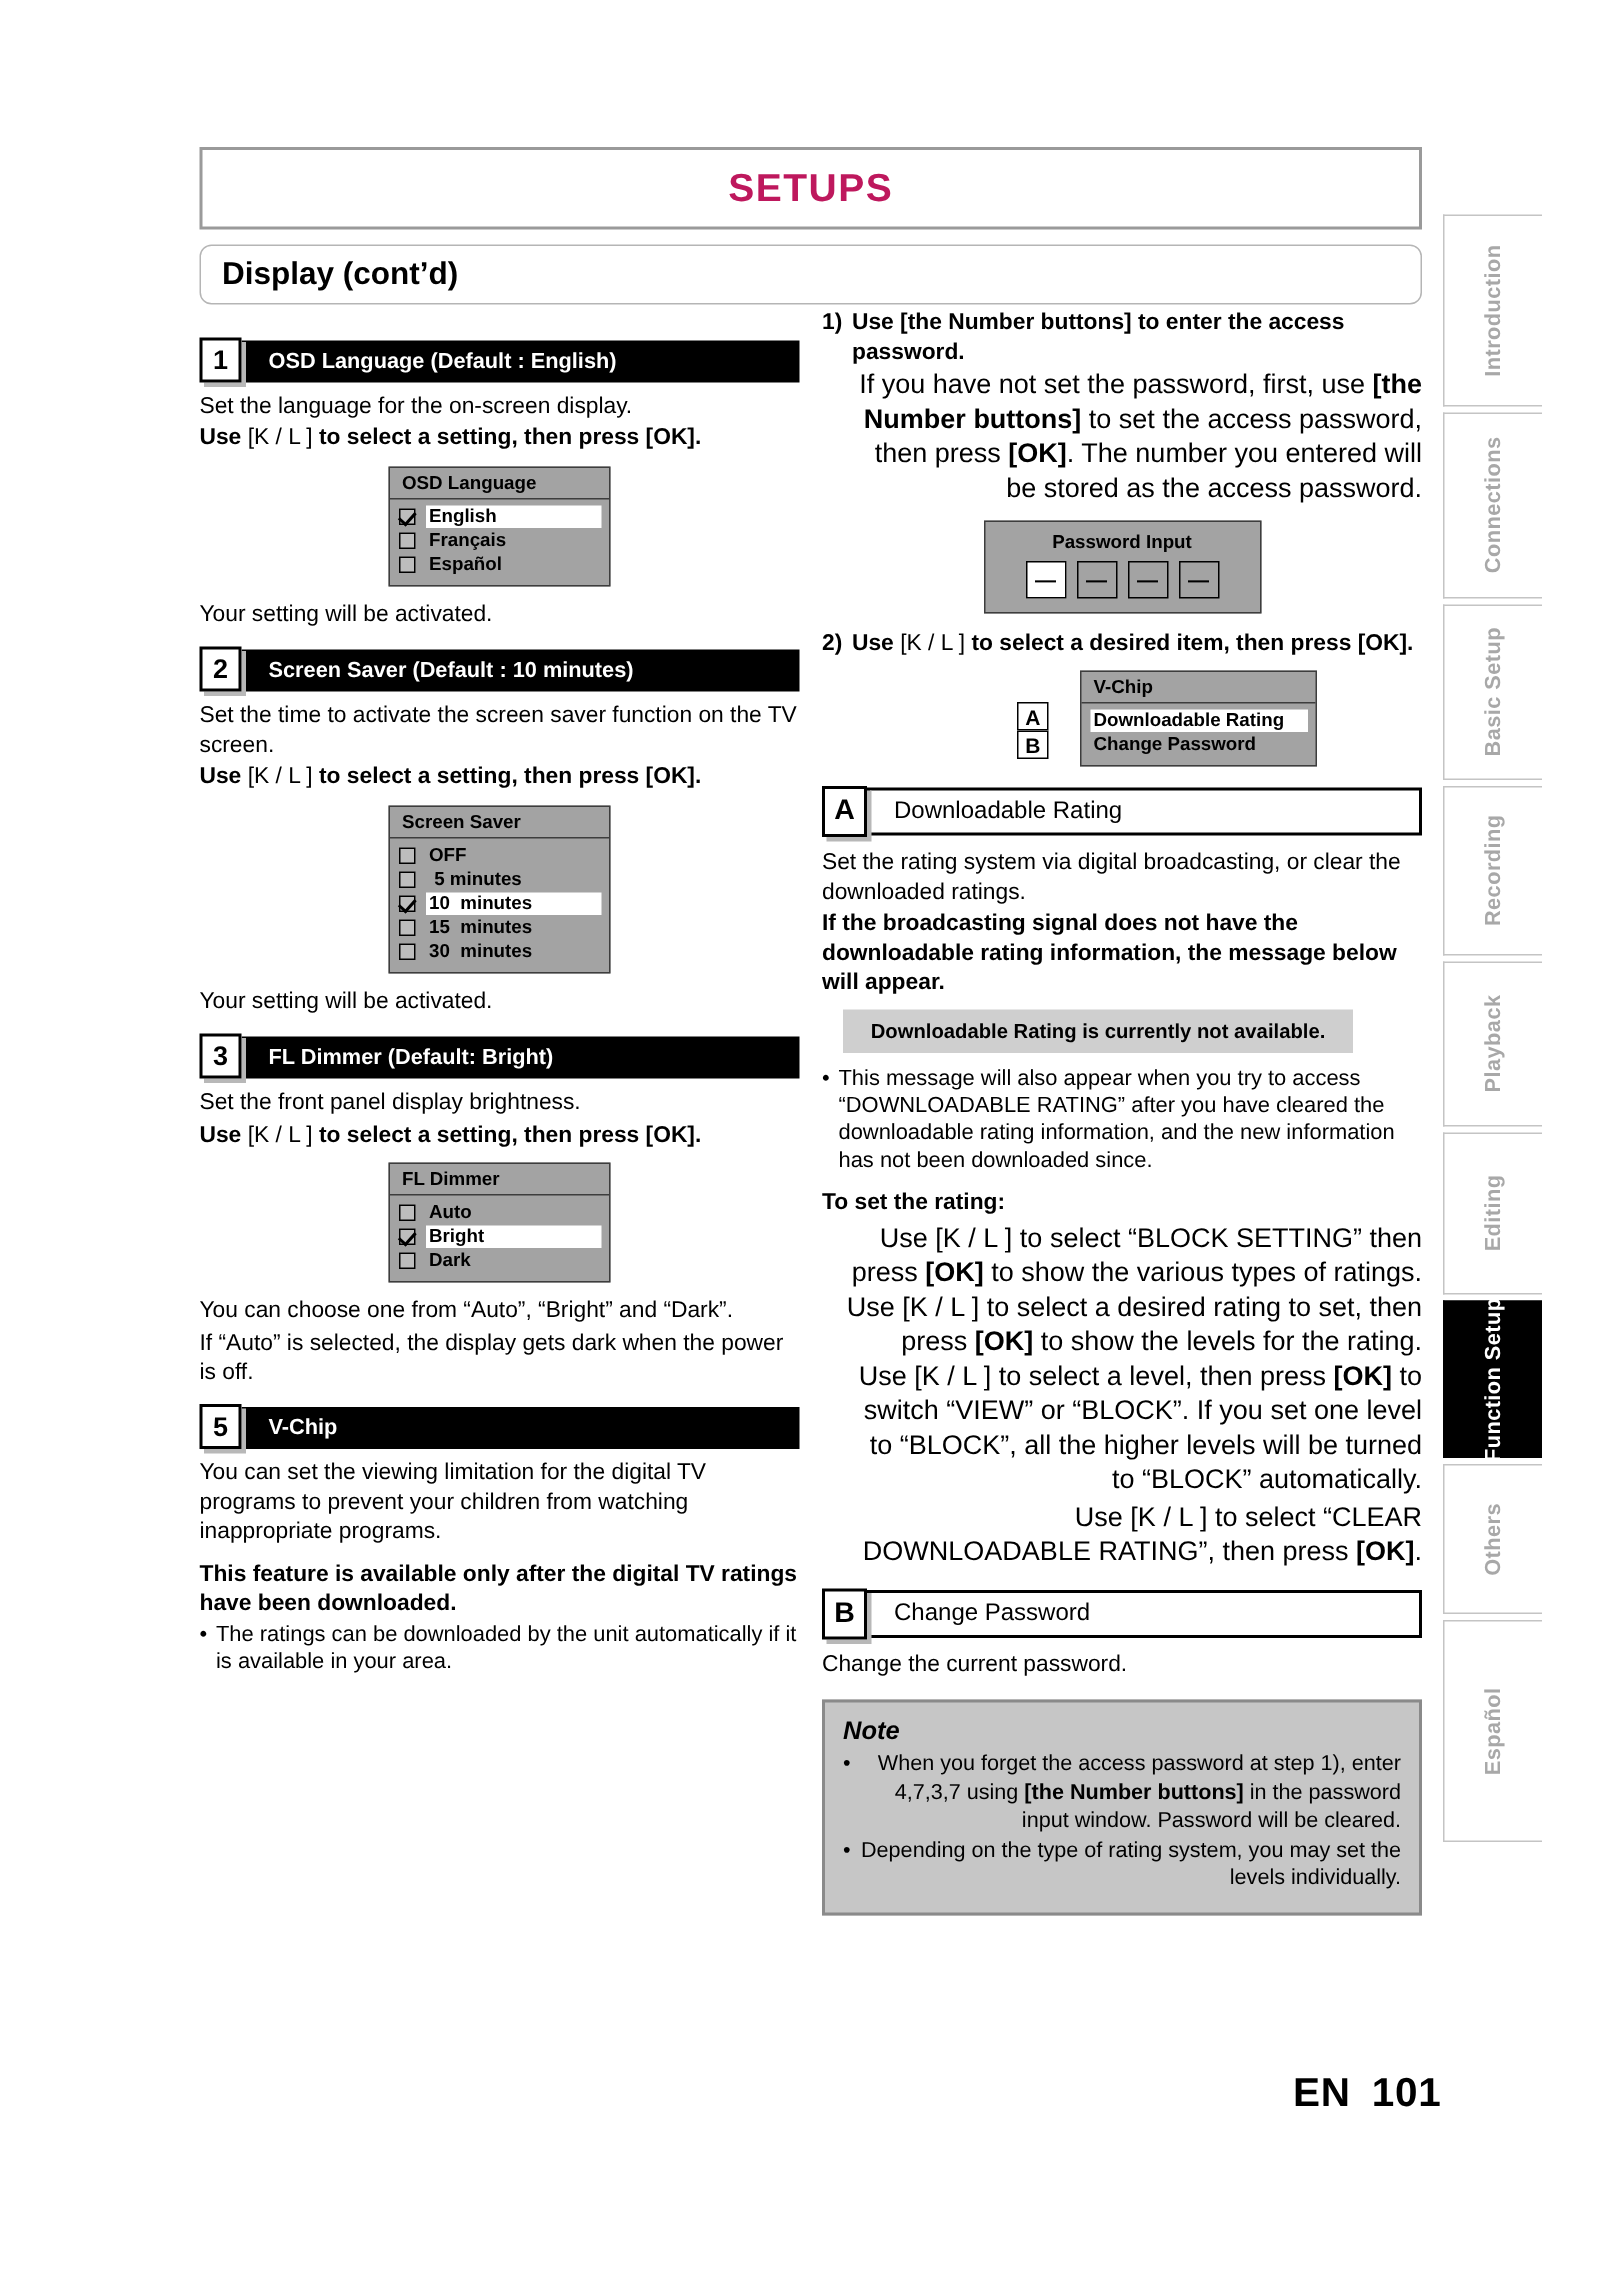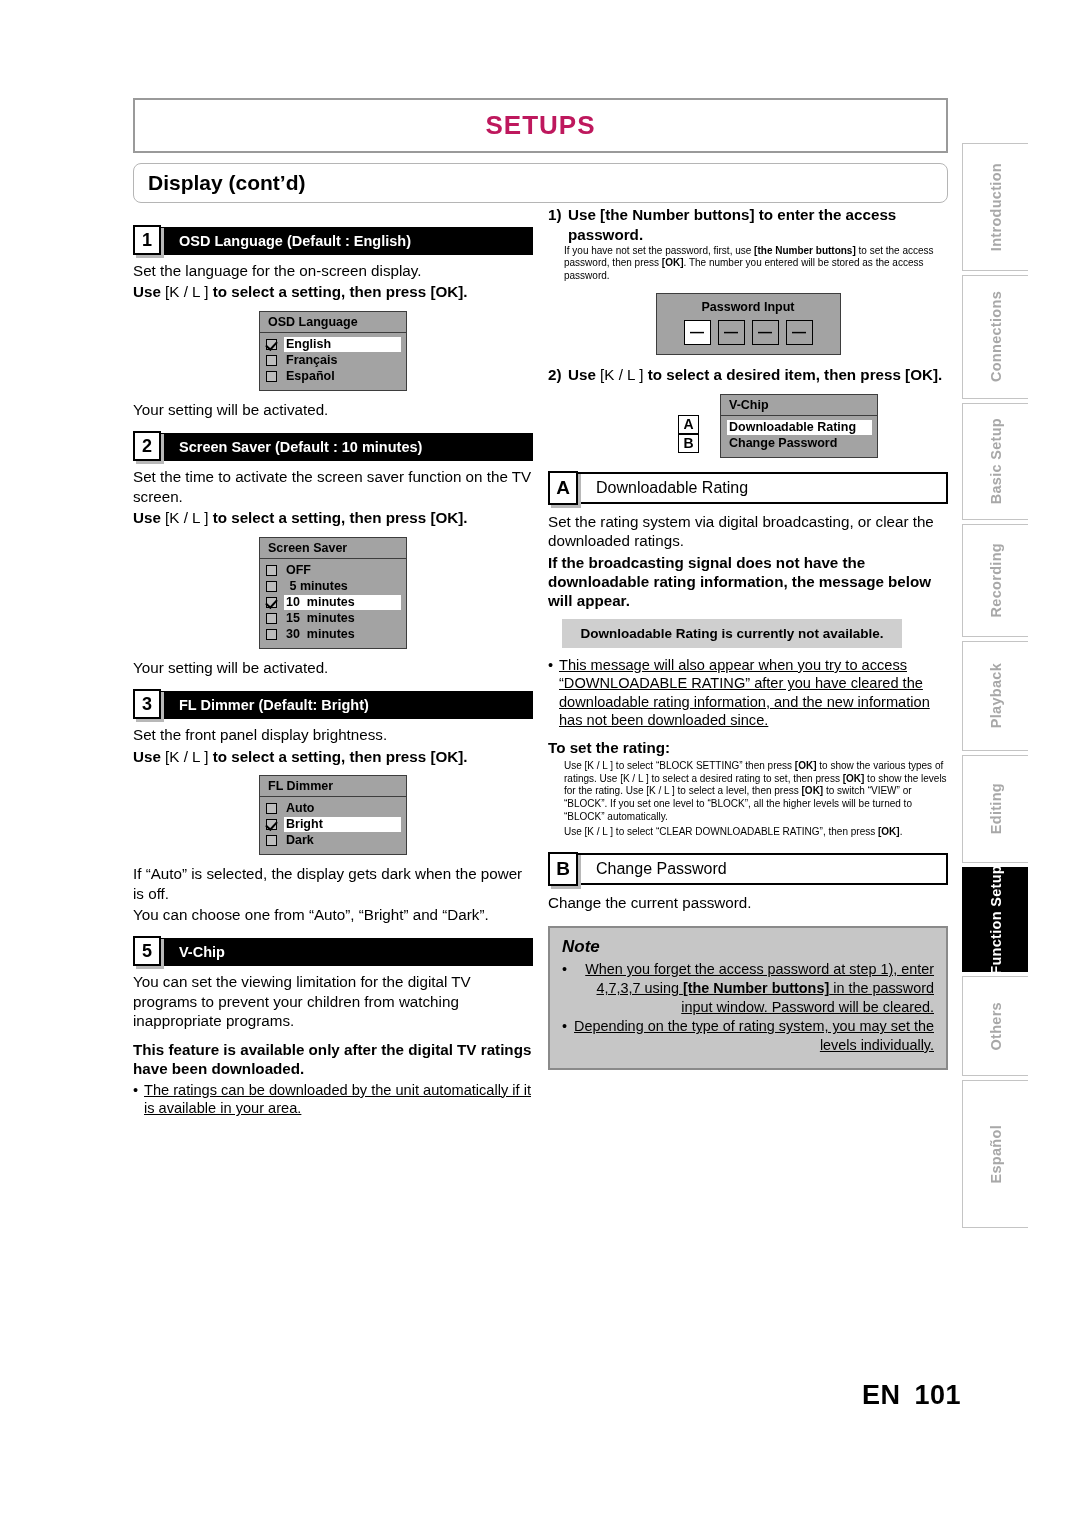--- a/index.html
+++ b/index.html
@@ -153,31 +153,31 @@
   p.body {
     margin: 0 0 2px 0;
     font-size: 15.2px;
     line-height: 1.28;
     color: #000;
   }
   p.body.bold { font-weight: bold; }
   p.indent {
     margin: 0 0 2px 0;
     padding-left: 16px;
-    font-size: 10px;
+    font-size: 18px;
     line-height: 1.28;
+    text-align: right;
   }
   p.gap { margin-top: 9px; }
   .bullet {
     position: relative;
     padding-left: 11px;
     font-size: 14.6px;
     line-height: 1.26;
     margin: 0 0 1px 0;
-    text-decoration: underline;
   }
   .bullet::before {
     content: "•";
     position: absolute;
     left: 0; top: 0;
   }
   .numlist {
     position: relative;
     padding-left: 20px;
     font-size: 15.2px;
@@ -489,22 +489,22 @@
           <span class="cb on"></span>
           <span class="osd-label">Bright</span>
         </div>
         <div class="osd-row">
           <span class="cb"></span>
           <span class="osd-label">Dark</span>
         </div>
       </div>
     </div>
 
+    <p class="body">You can choose one from “Auto”, “Bright” and “Dark”.</p>
     <p class="body">If “Auto” is selected, the display gets dark when the power is off.</p>
-    <p class="body">You can choose one from “Auto”, “Bright” and “Dark”.</p>
 
     <div class="step-head">
       <div class="step-bar">
         <span class="step-bar-label">V-Chip</span>
       </div>
       <div class="step-badge">5</div>
     </div>
     <p class="body">You can set the viewing limitation for the digital TV programs to prevent your children from watching inappropriate programs.</p>
     <p class="body bold gap">This feature is available only after the digital TV ratings have been downloaded.</p>
     <p class="bullet">The ratings can be downloaded by the unit automatically if it is available in your area.</p>

